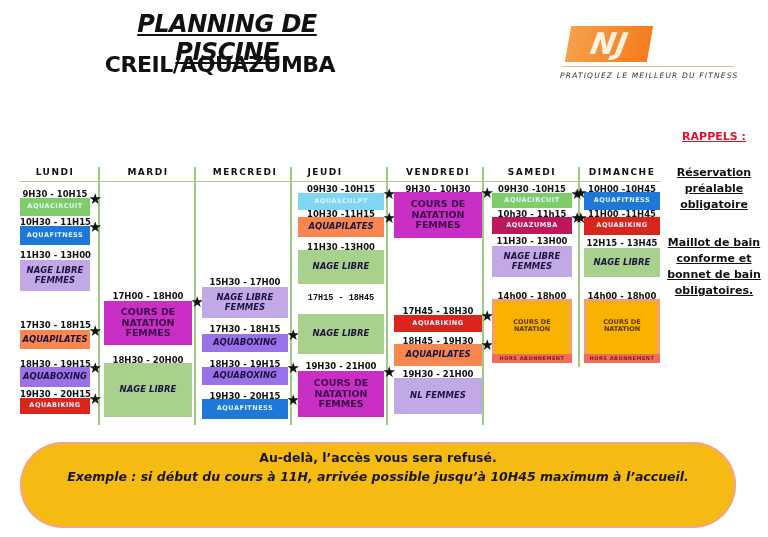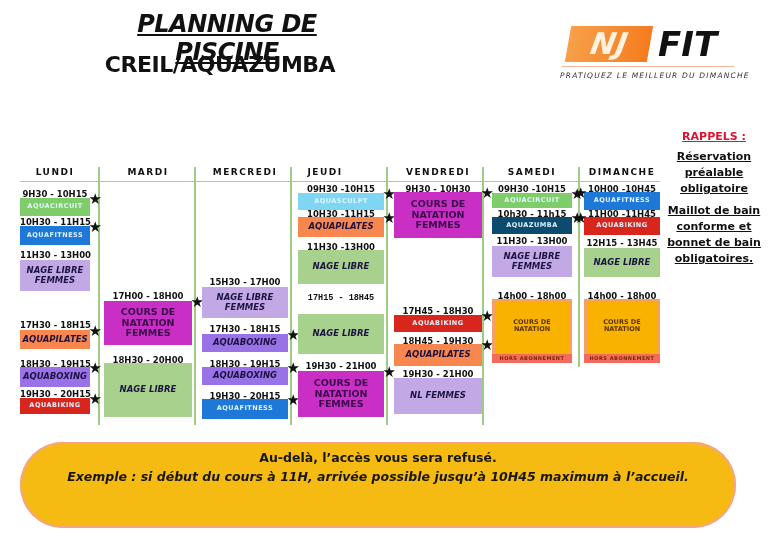--- a/index.html
+++ b/index.html
@@ -34,40 +34,39 @@
                font-size: 8.5px; color: #111; white-space: nowrap; }
   .slot-box { position: absolute; left: 0; width: 100%; display: flex; align-items: center;
               justify-content: center; text-align: center; font-weight: bold; line-height: 1.15; }
   .star { position: absolute; font-size: 15px; color: #111; line-height: 15px; }
   .sub-band { position: absolute; left: 0; bottom: 0; width: 100%; height: 9px; background: #f56a5e;
               font-size: 5px; color: #7a2a00; text-align: center; line-height: 9px; font-weight: bold;
               letter-spacing: 0.5px; }
 
   .rappels { position: absolute; left: 664px; top: 130px; width: 100px; text-align: center; }
   .rappels-title { color: #e0102e; font-weight: bold; font-size: 11px; text-decoration: underline; }
-  .rappel-block { margin-top: 6px; font-weight: bold; font-size: 11px; line-height: 1.45; }
+  .rappel-block { margin-top: 22px; font-weight: bold; font-size: 11px; line-height: 1.45; }
   .ul { text-decoration: underline; }
   .it { font-style: italic; }
 
   .banner { position: absolute; left: 20px; top: 442px; width: 716px; height: 86px;
             background: #f6bb12; border-radius: 43px; box-shadow: 0 0 0 2px #f4a489 inset;
             text-align: center; padding-top: 6px; }
   .banner-line { font-weight: bold; font-size: 12.5px; line-height: 19px; color: #161616; }
 </style>
 </head>
 <body>
 
 <div class="title">PLANNING DE PISCINE</div>
 <div class="subtitle">CREIL/AQUAZUMBA</div>
 
 <div class="logo">
   <div class="logo-nj">NJ</div>
-  <div class="logo-fit">FIT</div>
   <div class="logo-line"></div>
-  <div class="logo-tag">PRATIQUEZ LE MEILLEUR DU DIMANCHE</div>
+  <div class="logo-tag">PRATIQUEZ LE MEILLEUR DU FITNESS</div>
 </div>
 
 <div class="grid" id="grid">
   <div class="header-line"></div>
 <div class="col-line" style="left: 82px; height: 258px;"></div>
     <div class="col-line" style="left: 178px; height: 258px;"></div>
     <div class="col-line" style="left: 274px; height: 258px;"></div>
     <div class="col-line" style="left: 370px; height: 258px;"></div>
     <div class="col-line" style="left: 466px; height: 258px;"></div>
     <div class="col-line" style="left: 562px; height: 200px;"></div>
@@ -220,21 +219,21 @@
     <div class="day-header" style="left: 472px; width: 88px;">SAMEDI</div>
     <div class="slot" style="left: 476px; width: 80px; top: 0px;">
       <div class="slot-time" style="top: 17px;">09H30 -10H15</div>
       <div class="slot-box" style="top: 26px; height: 15px; background: rgb(127, 204, 106);">
         <span style="color: rgb(223, 244, 255); font-size: 6.5px; letter-spacing: 0.5px;">AQUACIRCUIT</span>
       </div>
       <span class="star" style="right: -12px; top: 20px;">★</span>
     </div>
     <div class="slot" style="left: 476px; width: 80px; top: 0px;">
       <div class="slot-time" style="top: 42px;">10h30 - 11h15</div>
-      <div class="slot-box" style="top: 50px; height: 17px; background: #0c4a6e;">
+      <div class="slot-box" style="top: 50px; height: 17px; background: #be185d;">
         <span style="color: rgb(223, 244, 255); font-size: 6.5px; letter-spacing: 0.5px;">AQUAZUMBA</span>
       </div>
       <span class="star" style="right: -12px; top: 44px;">★</span>
     </div>
     <div class="slot" style="left: 476px; width: 80px; top: 0px;">
       <div class="slot-time" style="top: 69px;">11H30 - 13H00</div>
       <div class="slot-box" style="top: 79px; height: 31px; background: rgb(194, 169, 230);">
         <span style="color: rgb(28, 20, 64); font-size: 8.5px; font-style: italic; padding: 0px 4px;">NAGE LIBRE FEMMES</span>
       </div>
     </div>

